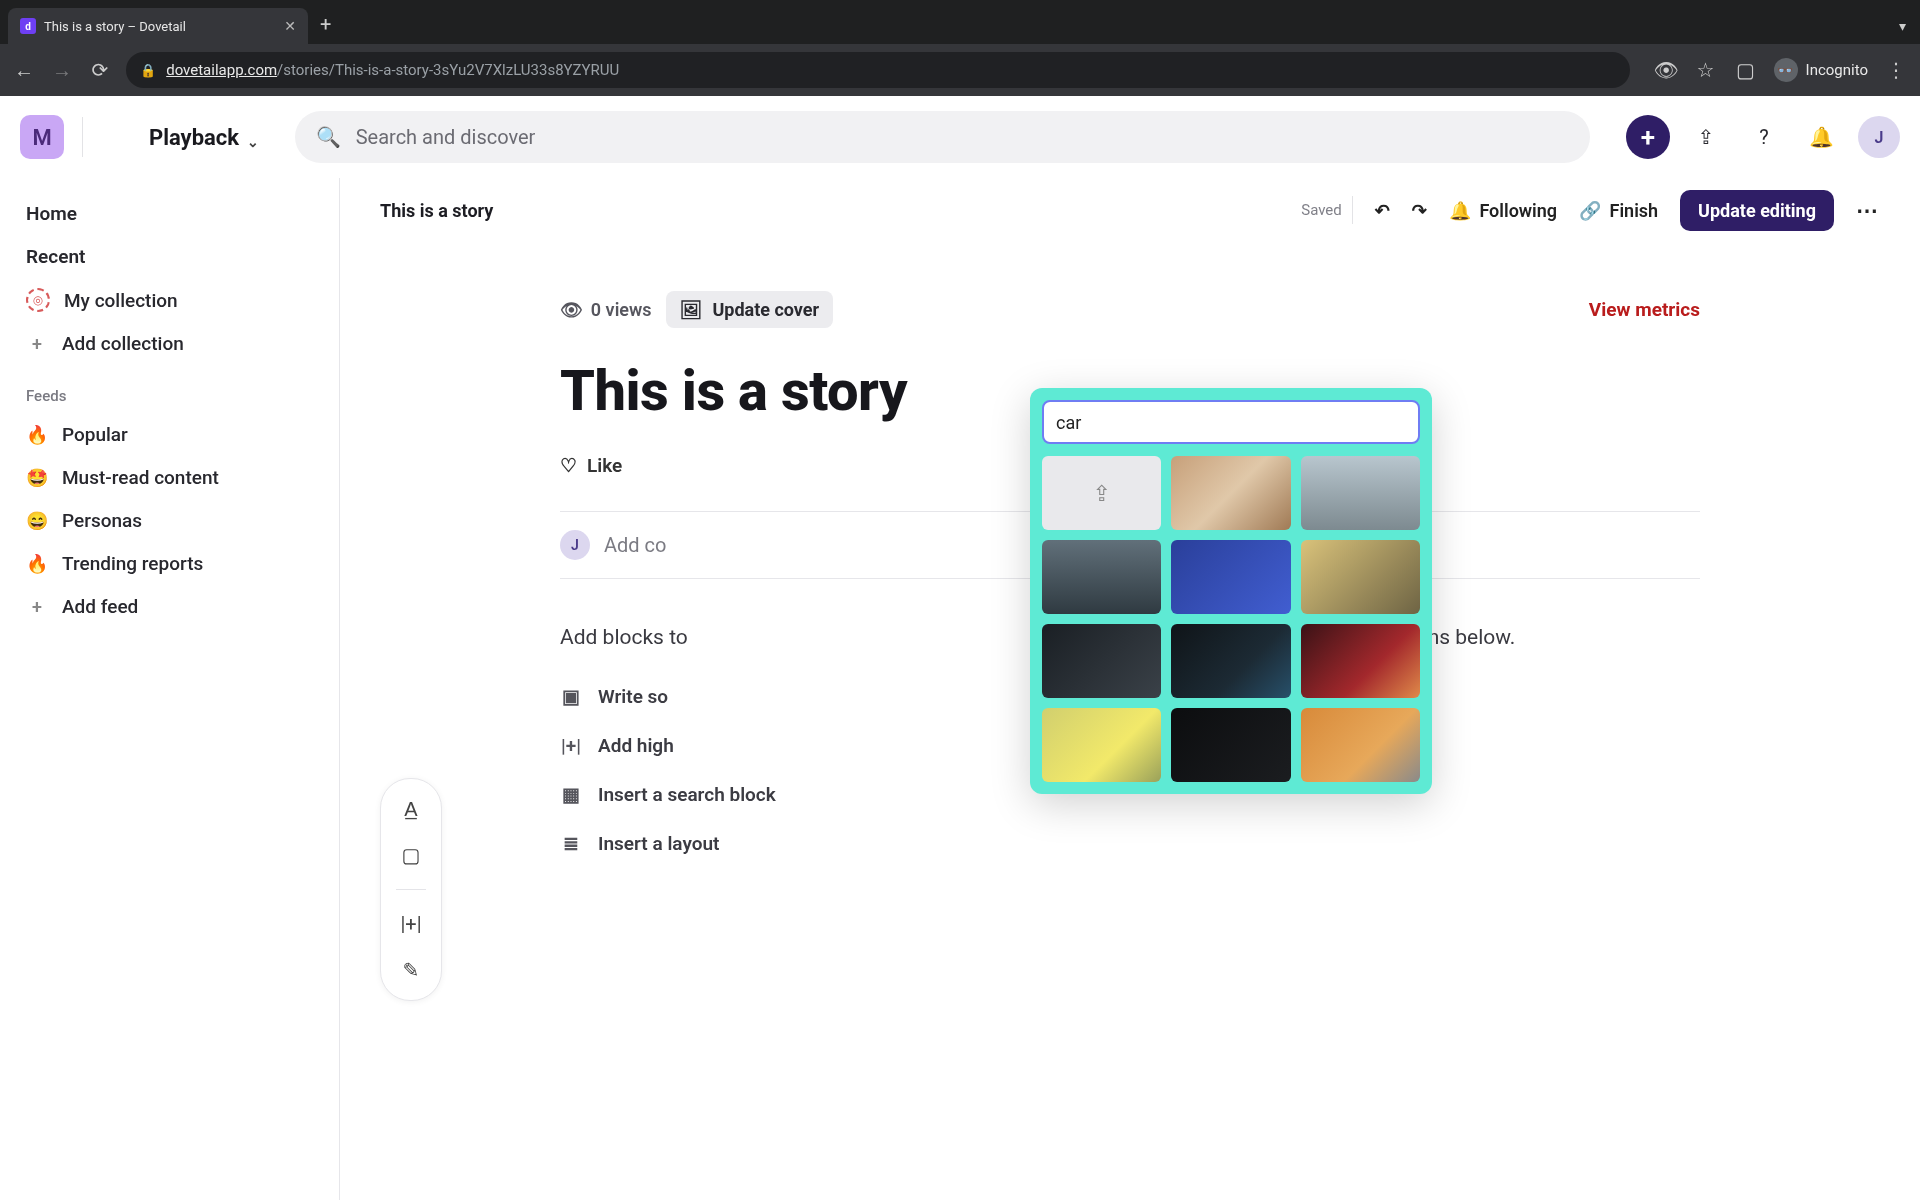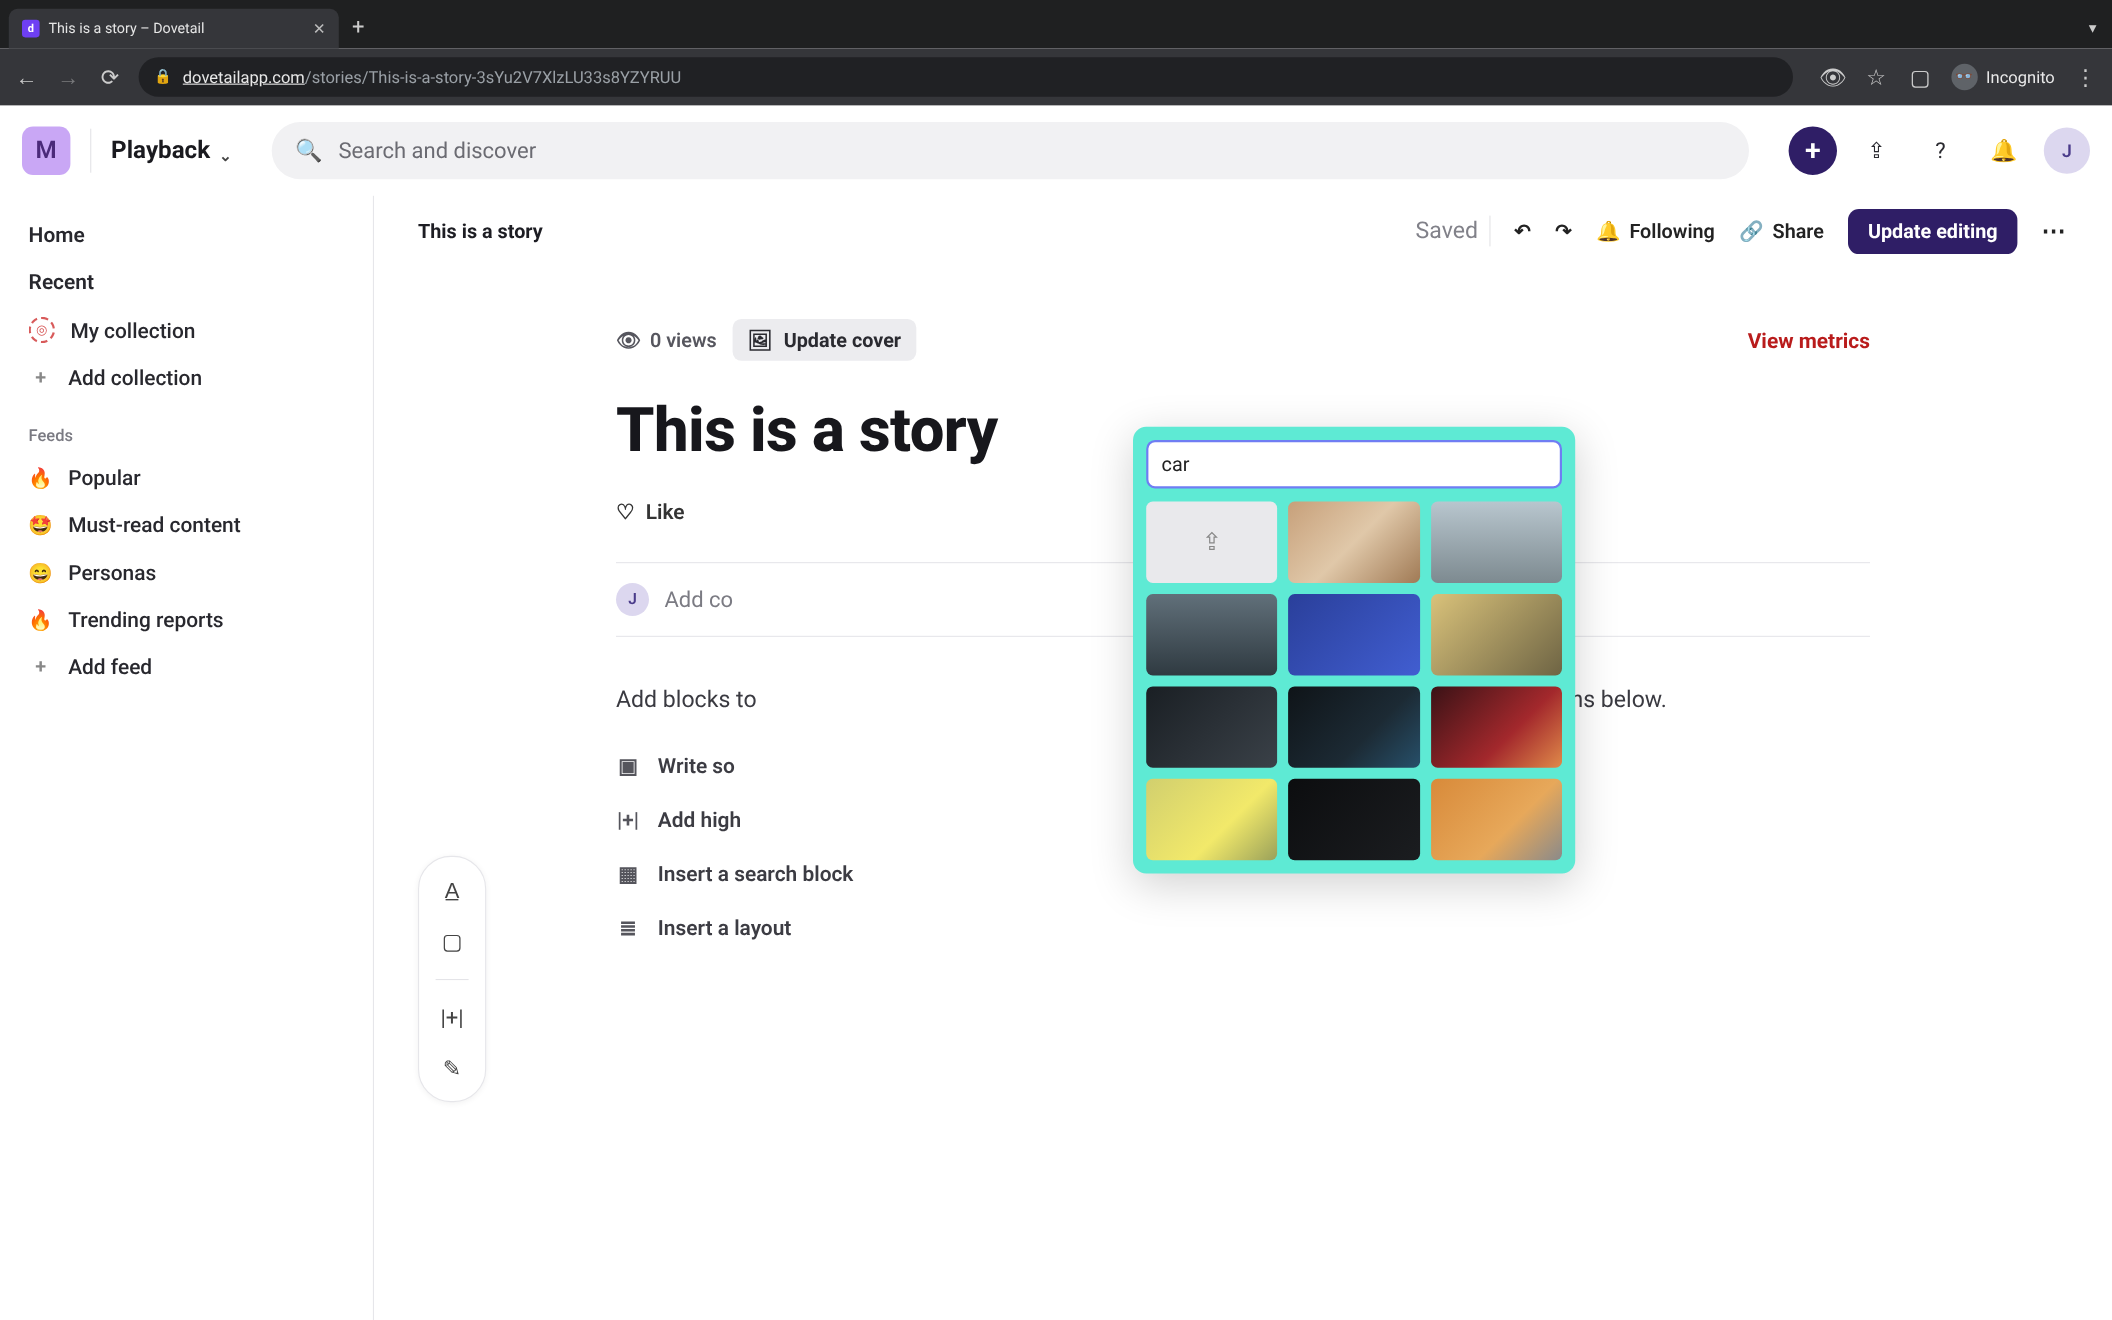--- a/index.html
+++ b/index.html
@@ -24,21 +24,21 @@
   .incognito-badge { display:flex; align-items:center; gap:8px; color:#e8e8e8; font-size:15px; }
   .incognito-ico { width:24px;height:24px;border-radius:50%;background:#5f6368;display:flex;align-items:center;justify-content:center;font-size:13px;color:#fff; }
 
   
   .app { position: relative; height: calc(1200px - 44px - 52px); background:#fff; }
 
   
   .app-top { height: 82px; display:flex; align-items:center; padding: 0 20px; gap: 18px; }
   .ws-avatar { width:44px;height:44px;border-radius:10px;background:#c9a7f5;display:flex;align-items:center;justify-content:center;font-size:22px;font-weight:600;color:#4b2a7a; }
   .divider-v { width:1px; height:40px; background:#e3e3e6; }
-  .ws-switch { display:flex; align-items:flex-end; gap:8px; font-size:22px; font-weight:700; color:#1a1a1f; }
+  .ws-switch { display:flex; align-items:flex-end; gap:8px; font-size:22px; font-weight:700; color:#1a1a1f;margin-left:48px; }
   .ws-caret { font-size:14px; color:#444; }
   .search-wrap { flex:1; margin: 0 18px; }
   .search-bar { height:52px; background:#f1f1f3; border-radius:26px; display:flex; align-items:center; padding:0 22px; gap:14px; color:#6b6b72; font-size:20px; }
   .search-ico { font-size:20px; color:#5c5c63; }
   .app-top-right { display:flex; align-items:center; gap:14px; }
   .circ-btn { width:44px;height:44px;border-radius:50%;display:flex;align-items:center;justify-content:center;font-size:20px;color:#2a2a30; }
   .circ-btn.primary { background:#2f1e66; color:#fff; font-size:26px; font-weight:600; }
   .user-chip { width:42px;height:42px;border-radius:50%;background:#dcd7ef;display:flex;align-items:center;justify-content:center;color:#4a3b8a;font-weight:600; }
 
   
@@ -48,21 +48,21 @@
   .side-item.sub { font-weight:500; }
   .side-section-title { font-size:15px; color:#7a7a82; padding: 22px 12px 8px; font-weight:500; }
   .side-ico { width:22px; text-align:center; font-size:18px; }
   .side-ico.coll { width:24px;height:24px;border-radius:50%;border:2px dashed #d85a5a;display:inline-flex;align-items:center;justify-content:center;background:#fff;color:#d85a5a;font-size:12px; }
   .plus-ico { color:#888; font-weight:600; }
 
   .main { flex:1; position:relative; padding: 0 40px; overflow:hidden; }
   .doc-header { display:flex; align-items:center; height:64px; gap:18px; }
   .doc-title-small { font-size:18px; font-weight:700; color:#1d1d23; }
   .doc-header-right { margin-left:auto; display:flex; align-items:center; gap:22px; }
-  .saved-txt { color:#818189; font-size:21px; padding-right:10px; border-right:1px solid #e3e3e6; height:28px; display:flex; align-items:center; }
+  .saved-txt { color:#818189; font-size:15px; padding-right:10px; border-right:1px solid #e3e3e6; height:28px; display:flex; align-items:center; }
   .hbtn { display:flex; align-items:center; gap:8px; font-size:18px; font-weight:600; color:#222; }
   .finish-btn { background:#2f1e66; color:#fff; padding:10px 18px; border-radius:10px; font-size:18px; font-weight:700; }
   .dots { font-size:22px; letter-spacing:2px; }
 
   .doc-wrap { margin: 40px auto 0; max-width: 1140px; }
   .meta-row { display:flex; align-items:center; gap:14px; height:54px; }
   .views-chip { display:flex; align-items:center; gap:8px; color:#56565e; font-size:18px; font-weight:600; }
   .update-cover-chip { display:flex; align-items:center; gap:10px; background:#ececef; padding:8px 14px; border-radius:8px; font-size:18px; font-weight:700; color:#2a2a30; }
   .view-metrics { margin-left:auto; font-size:19px; font-weight:700; color:#b91c1c; }
 
@@ -210,21 +210,21 @@
         <div class="doc-header-right">
           <div class="saved-txt">Saved</div>
           <div class="hbtn">↶</div>
           <div class="hbtn">↷</div>
           <div class="hbtn">
             <span>🔔</span>
             <span>Following</span>
           </div>
           <div class="hbtn">
             <span>🔗</span>
-            <span>Share</span>
+            <span>Finish</span>
           </div>
           <div class="finish-btn">Update editing</div>
           <div class="hbtn dots">⋯</div>
         </div>
       </div>
 
       <div class="doc-wrap">
         <div class="meta-row">
           <div class="views-chip">
             <span>👁</span>

